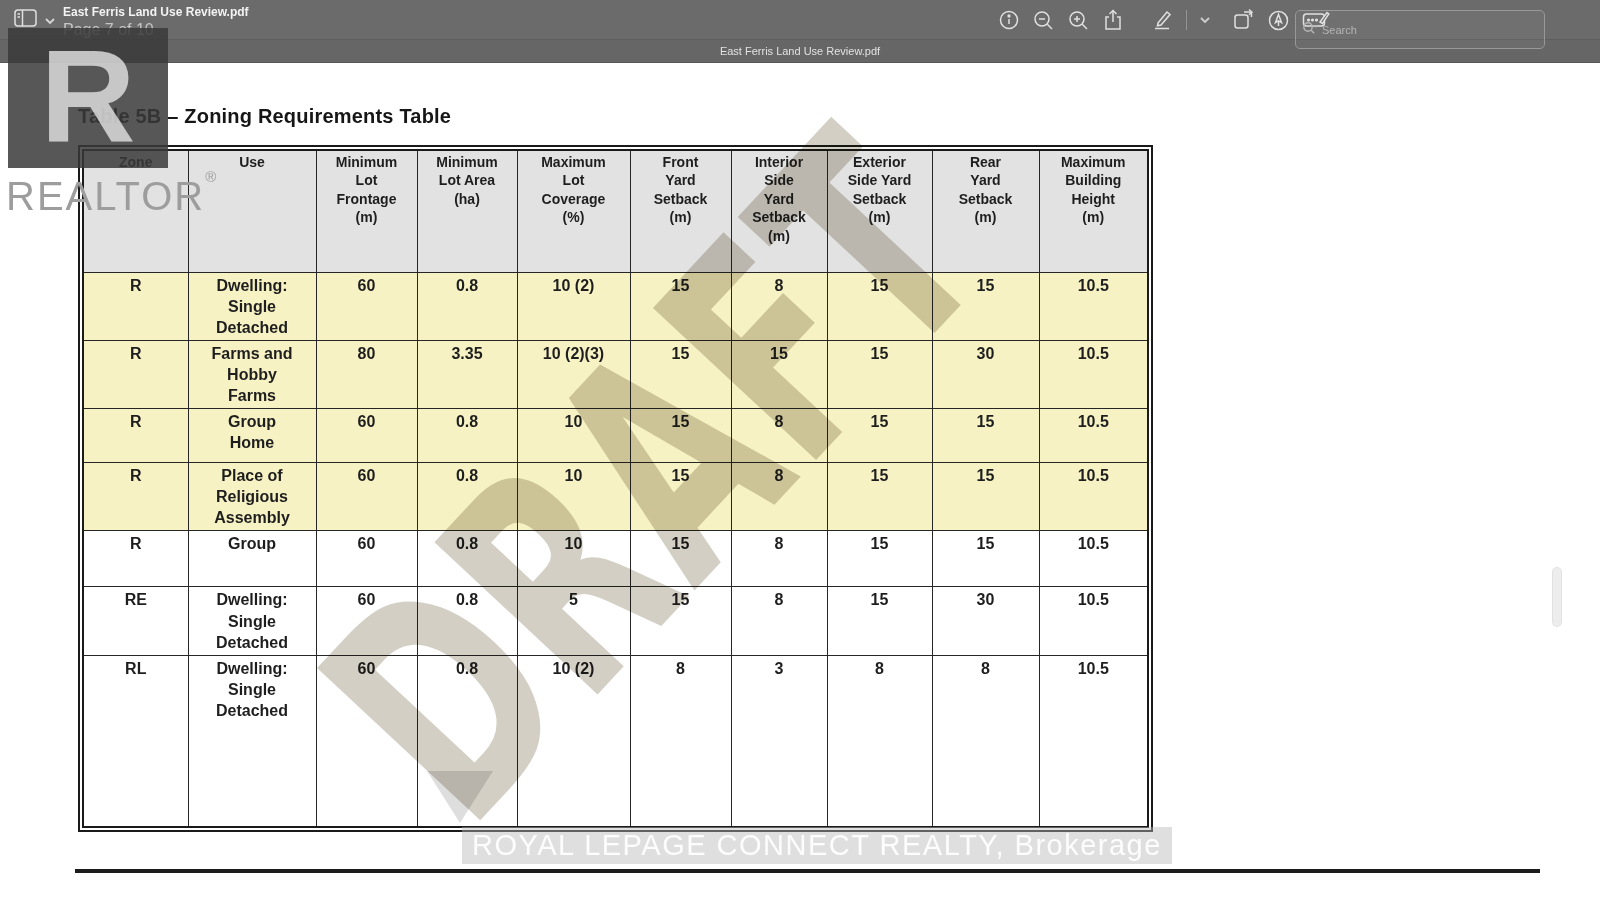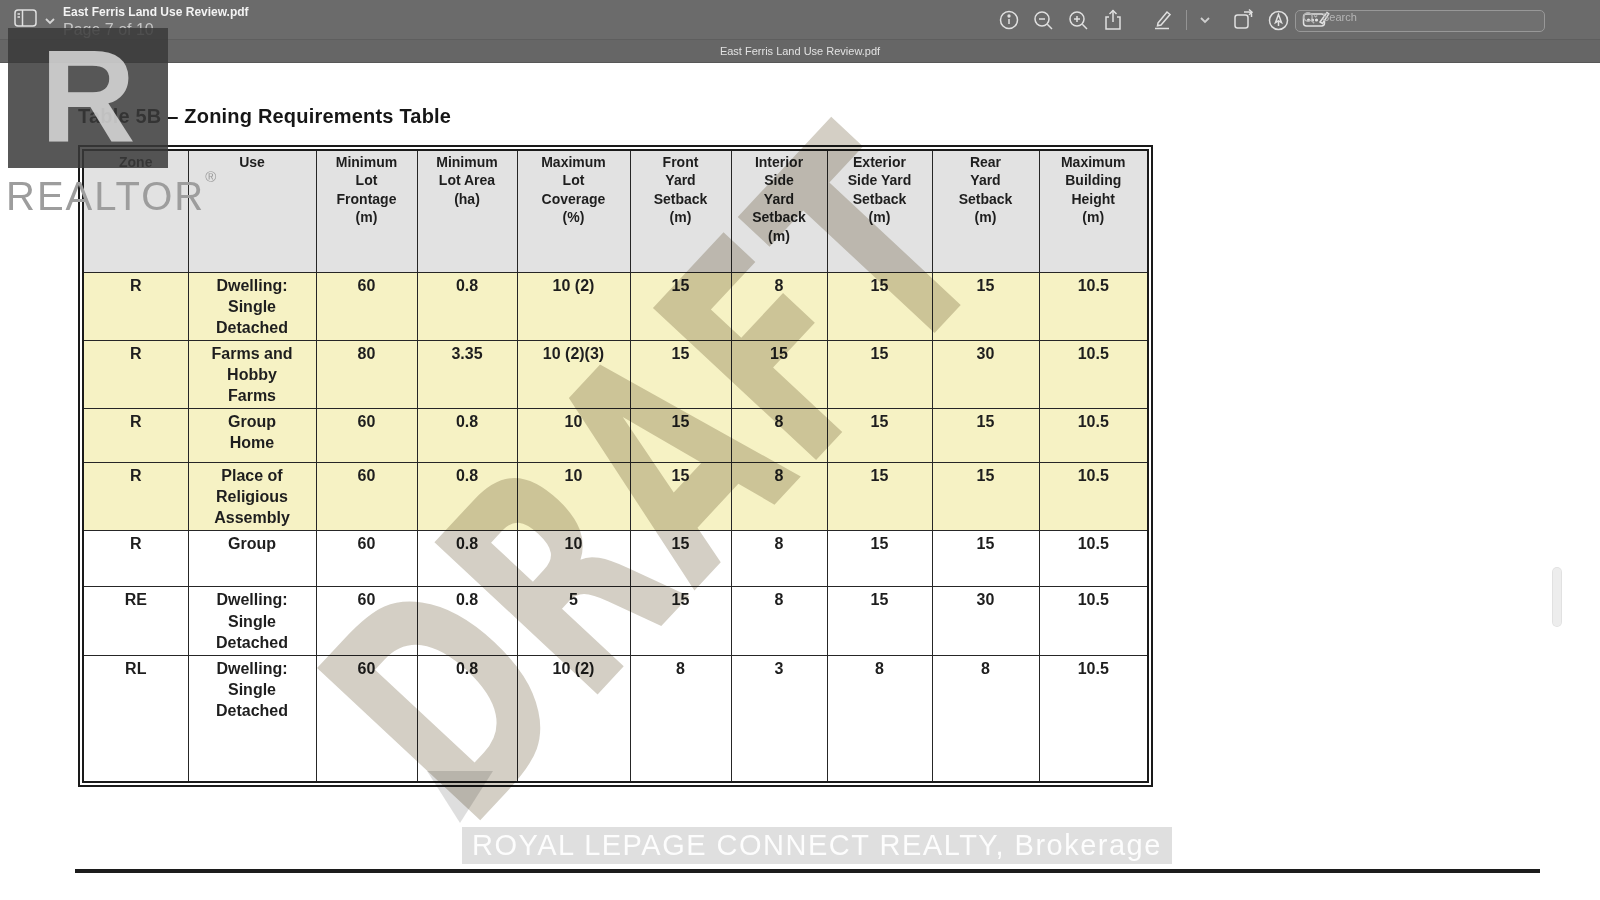--- a/index.html
+++ b/index.html
@@ -9,22 +9,22 @@
   
   .toolbar { position:absolute; top:0; left:0; width:1600px; height:40px;
              background:#6b6b6b; border-bottom:1px solid #5e5e5e; z-index:10; }
   .tb-left { position:absolute; left:14px; top:8px; display:flex; align-items:center; gap:6px; }
   .tb-title-block { position:absolute; left:63px; top:5px; }
   .tb-title { font-size:12px; font-weight:bold; color:#f3f3f3; white-space:nowrap; }
   .tb-sub { font-size:16px; color:#c6c6c6; margin-top:2px; }
   .tb-icons { position:absolute; top:8px; left:998px; display:flex; align-items:center; gap:12px; }
   .tb-icons svg { display:block; }
   .tb-sep { width:1px; height:20px; background:rgba(255,255,255,0.28); }
-  .searchbox { position:absolute; left:1295px; top:10px; width:250px; height:22px;
-               border:1px solid #989898; border-radius:5px; display:flex; align-items:flex-start;
+  .searchbox { position:absolute; left:1295px; top:10px; width:250px; height:39px;
+               border:1px solid #989898; border-radius:5px; display:flex; align-items:center;
                padding:0 6px; gap:4px; background:rgba(255,255,255,0.04); }
   .searchbox input { flex:1; background:transparent; border:none; outline:none;
                      font-size:11px; color:#eee; font-family:"Liberation Sans",sans-serif; }
   .searchbox input::placeholder { color:#b5b5b5; }
 
   
   .filename-bar { position:absolute; top:40px; left:0; width:1600px; height:23px;
                   background:#666666; border-bottom:1px solid #575757; z-index:9;
                   display:flex; align-items:center; justify-content:center; }
   .filename-bar span { font-size:11px; color:#e2e2e2; }
@@ -44,21 +44,21 @@
       font-family:"Liberation Sans",sans-serif; font-weight:bold;
       font-size:16px; line-height:1.32; color:#1e1e1e; }
   table.zoning th { background:#e2e2e2; height:122px; font-size:14px; }
   table.zoning tr.hl td { background:#f6f2c4; }
   table.zoning tbody tr:nth-child(1) td { height:66px; }
   table.zoning tbody tr:nth-child(2) td { height:66px; }
   table.zoning tbody tr:nth-child(3) td { height:54px; }
   table.zoning tbody tr:nth-child(4) td { height:64px; }
   table.zoning tbody tr:nth-child(5) td { height:56px; }
   table.zoning tbody tr:nth-child(6) td { height:66px; }
-  table.zoning tbody tr:nth-child(7) td { height:127px; }
+  table.zoning tbody tr:nth-child(7) td { height:172px; }
 
   
   .draft-wm { position:absolute; left:655px; top:415px; z-index:5; pointer-events:none;
               font-family:"DejaVu Sans",sans-serif; font-weight:bold; font-size:300px;
               color:#978c74; opacity:0.42; mix-blend-mode:multiply;
               transform:translate(-50%,-50%) rotate(-47deg) scale(0.68,1.02);
               letter-spacing:4px; white-space:nowrap; }
   .realtor-box { position:absolute; left:8px; top:28px; width:160px; height:140px; z-index:20;
                  background:rgba(58,58,58,0.85); display:flex; align-items:center;
                  justify-content:center; pointer-events:none; }

